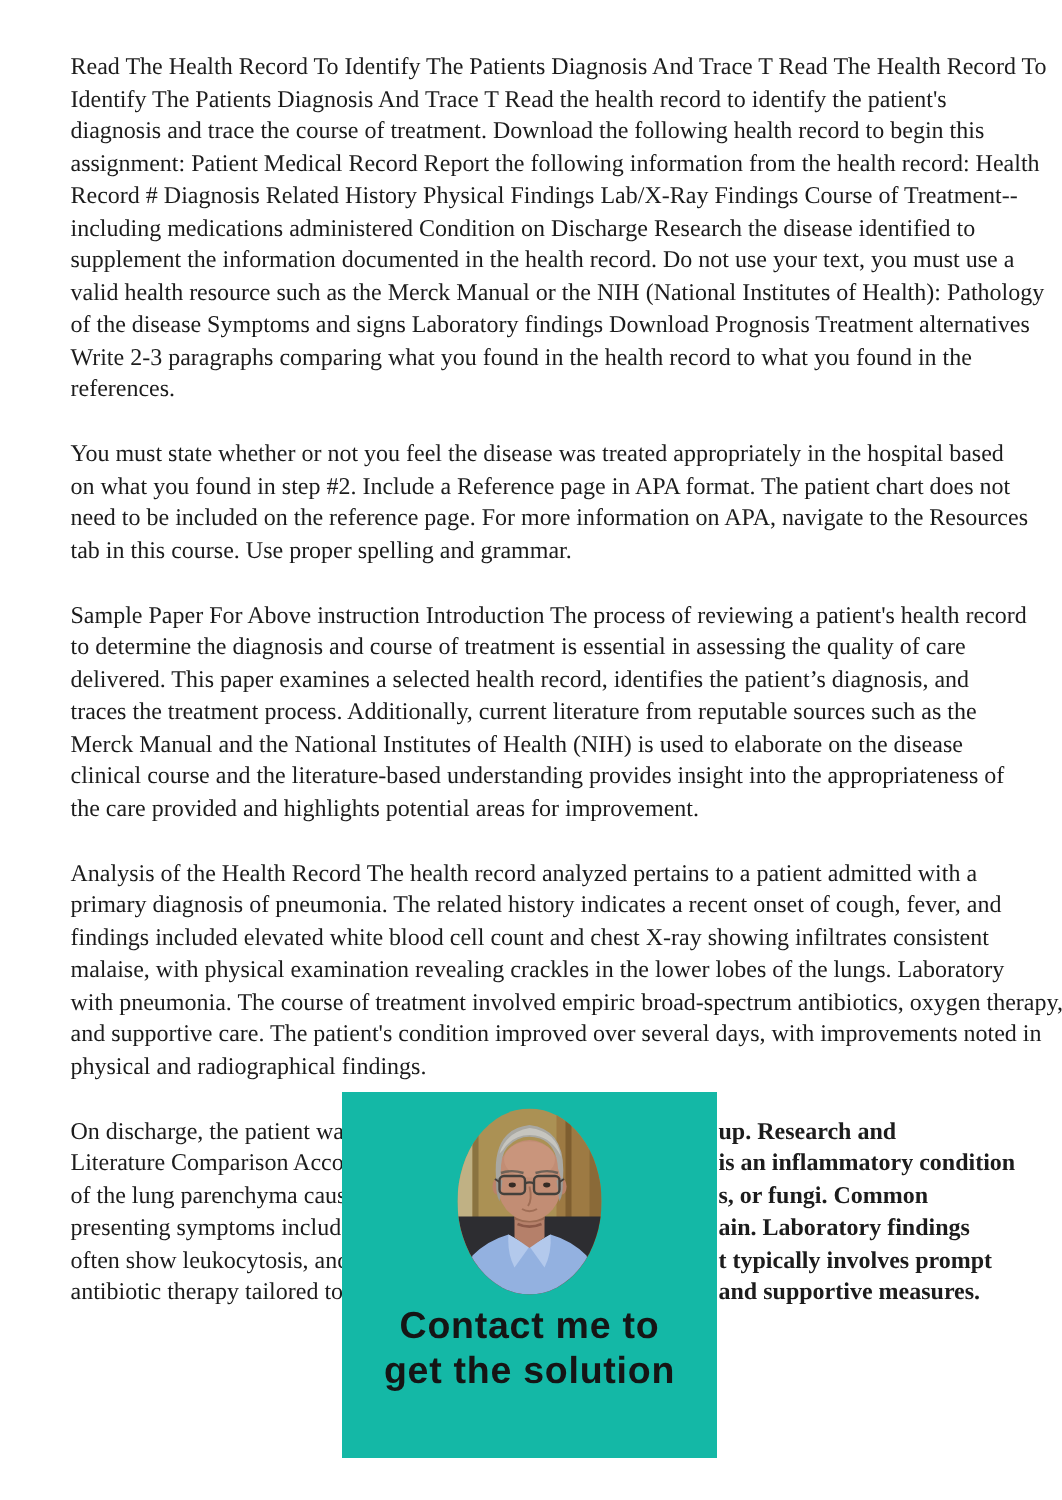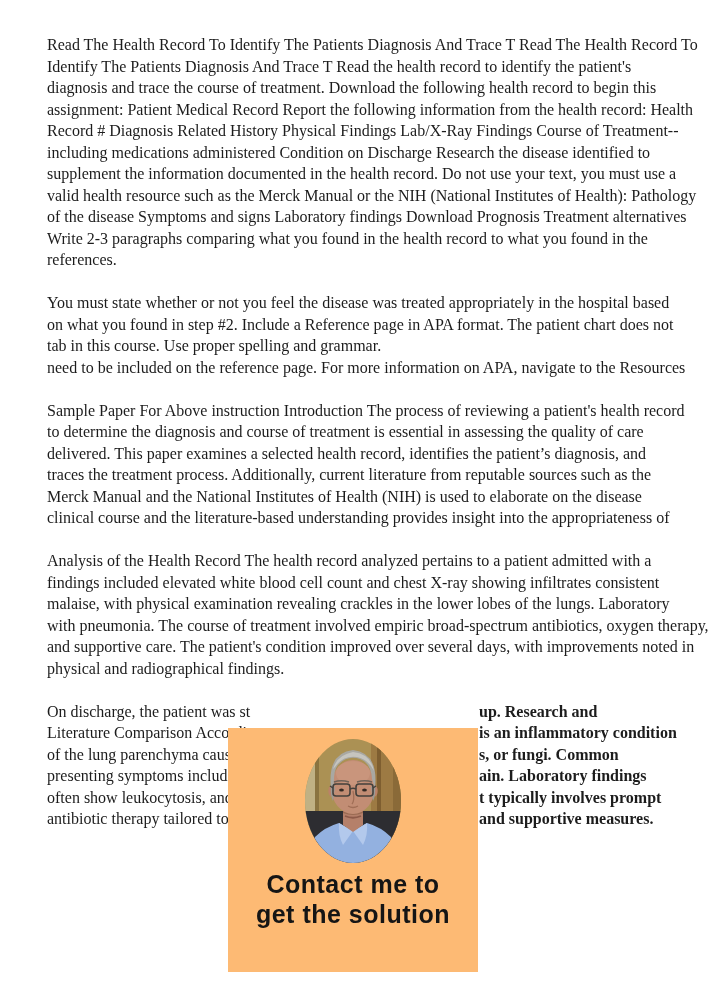--- a/index.html
+++ b/index.html
@@ -69,50 +69,52 @@
         <div class="line">including medications administered Condition on Discharge Research the disease identified to</div>
         <div class="line">supplement the information documented in the health record. Do not use your text, you must use a</div>
         <div class="line">valid health resource such as the Merck Manual or the NIH (National Institutes of Health): Pathology</div>
         <div class="line">of the disease Symptoms and signs Laboratory findings Download Prognosis Treatment alternatives</div>
         <div class="line">Write 2-3 paragraphs comparing what you found in the health record to what you found in the</div>
         <div class="line">references.</div>
       </div>
       <div class="para">
         <div class="line">You must state whether or not you feel the disease was treated appropriately in the hospital based</div>
         <div class="line">on what you found in step #2. Include a Reference page in APA format. The patient chart does not</div>
+        <div class="line">need to be included on the reference page. For more information on APA, navigate to the Resources</div>
         <div class="line">tab in this course. Use proper spelling and grammar.</div>
-        <div class="line">need to be included on the reference page. For more information on APA, navigate to the Resources</div>
       </div>
       <div class="para">
         <div class="line">Sample Paper For Above instruction Introduction The process of reviewing a patient's health record</div>
         <div class="line">to determine the diagnosis and course of treatment is essential in assessing the quality of care</div>
         <div class="line">delivered. This paper examines a selected health record, identifies the patient’s diagnosis, and</div>
         <div class="line">traces the treatment process. Additionally, current literature from reputable sources such as the</div>
         <div class="line">Merck Manual and the National Institutes of Health (NIH) is used to elaborate on the disease</div>
         <div class="line">clinical course and the literature-based understanding provides insight into the appropriateness of</div>
+        <div class="line">the care provided and highlights potential areas for improvement.</div>
       </div>
       <div class="para">
         <div class="line">Analysis of the Health Record The health record analyzed pertains to a patient admitted with a</div>
+        <div class="line">primary diagnosis of pneumonia. The related history indicates a recent onset of cough, fever, and</div>
         <div class="line">findings included elevated white blood cell count and chest X-ray showing infiltrates consistent</div>
         <div class="line">malaise, with physical examination revealing crackles in the lower lobes of the lungs. Laboratory</div>
         <div class="line">with pneumonia. The course of treatment involved empiric broad-spectrum antibiotics, oxygen therapy,</div>
         <div class="line">and supportive care. The patient's condition improved over several days, with improvements noted in</div>
         <div class="line">physical and radiographical findings.</div>
       </div>
       <div class="para">
         <div class="line obscured"><span>On discharge, the patient was st</span><span class="right-frag">up. Research and</span></div>
         <div class="line obscured"><span>Literature Comparison Accordin</span><span class="right-frag">is an inflammatory condition</span></div>
         <div class="line obscured"><span>of the lung parenchyma caused</span><span class="right-frag">s, or fungi. Common</span></div>
         <div class="line obscured"><span>presenting symptoms include co</span><span class="right-frag">ain. Laboratory findings</span></div>
         <div class="line obscured"><span>often show leukocytosis, and ch</span><span class="right-frag">t typically involves prompt</span></div>
         <div class="line obscured"><span>antibiotic therapy tailored to the</span><span class="right-frag">and supportive measures.</span></div>
       </div>
     </div>
 
-  <div class="overlay" style="background: #fdba74; color: rgb(21, 21, 21);">
+  <div class="overlay" style="background: #14b8a6; color: rgb(21, 21, 21);">
     <svg class="photo" width="96" height="124" viewBox="0 0 96 124" aria-hidden="true">
       <defs>
         <clipPath id="pc">
             <ellipse cx="48" cy="62" rx="48" ry="62"></ellipse>
           </clipPath>
       </defs>
       <g clip-path="url(#pc)">
         <rect width="96" height="124" fill="#ab9154"></rect>
         <rect x="0" width="10" height="124" fill="#c0b184"></rect>
         <rect x="10" width="4" height="124" fill="#8a7340"></rect>

